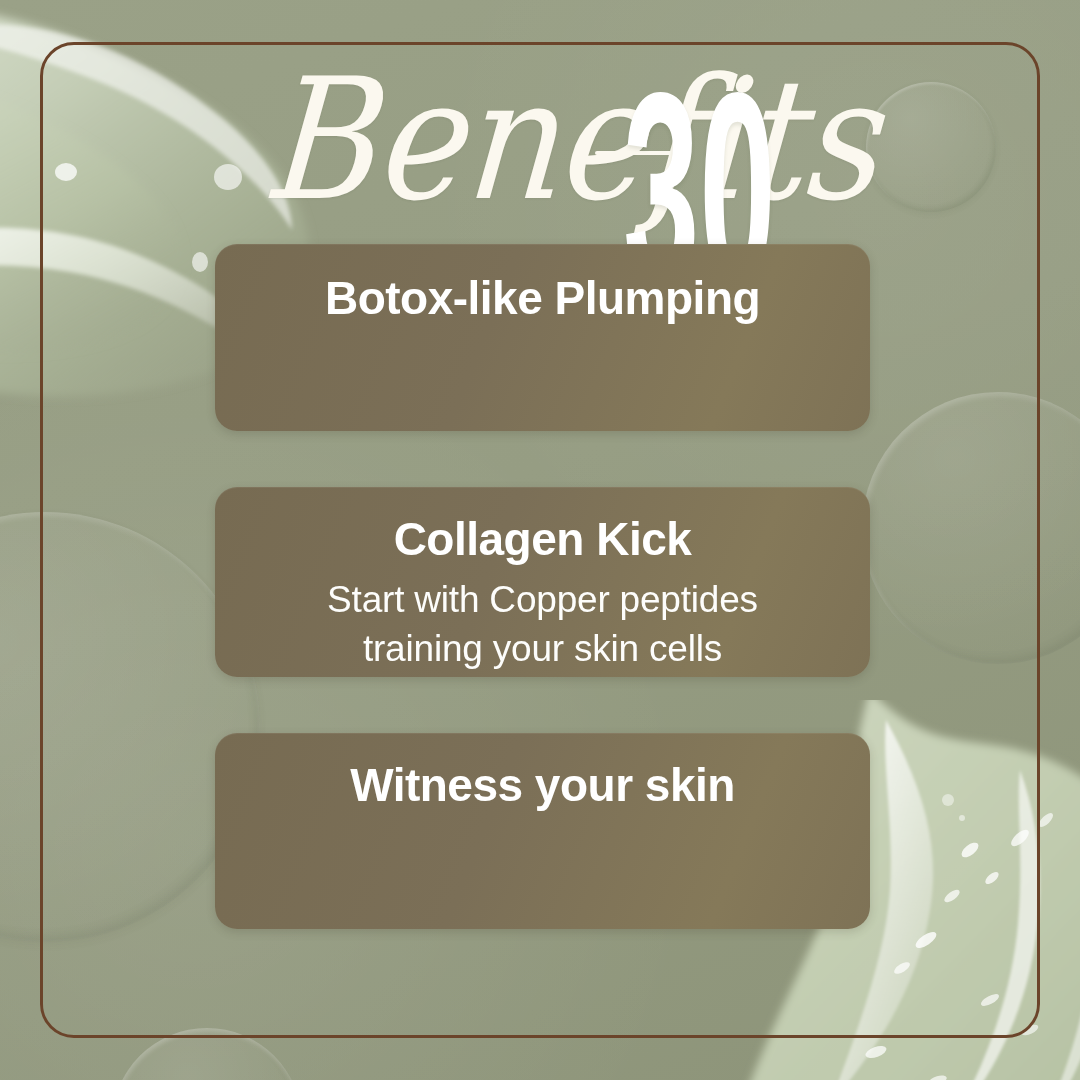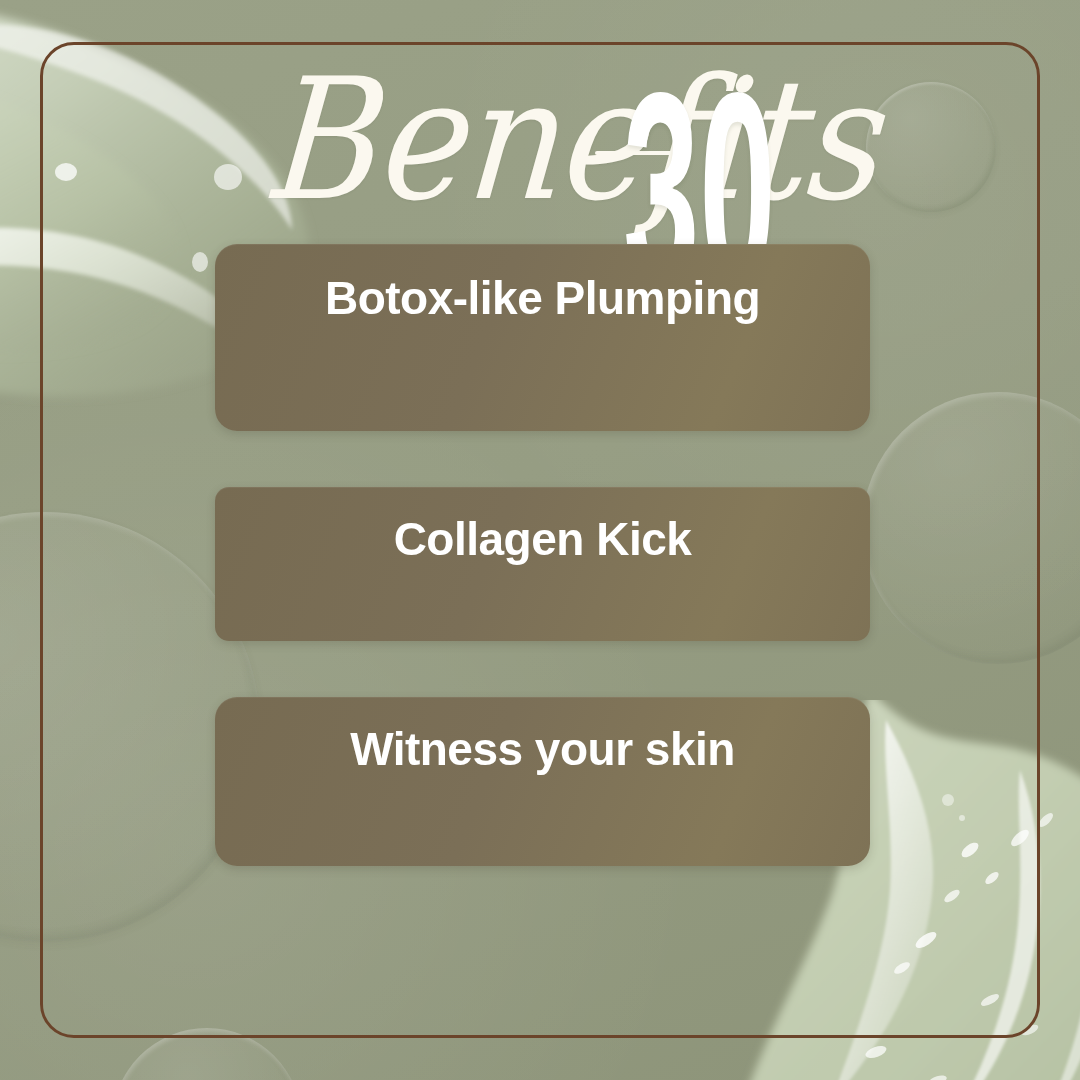--- a/index.html
+++ b/index.html
@@ -131,22 +131,22 @@
     border-radius: 22px;
     box-sizing: border-box;
     padding: 22px 30px 26px;
     margin-bottom: 56px;
     text-align: center;
     background: linear-gradient(112deg, #776b52 0%, #7b6f57 42%, #857959 78%, #7e7256 100%);
     box-shadow: 0 3px 10px rgba(55,48,32,0.18), inset 0 1px 1px rgba(255,255,255,0.07);
     color: #ffffff;
   }
   .card-1 { height: 187px; }
-  .card-2 { height: 154px; border-radius: 14px; }
-  .card-3 { height: 169px; margin-bottom: 8px; }
+  .card-2 { height: 190px; }
+  .card-3 { height: 196px; margin-bottom: 8px; }
 
   .card-title {
     font-family: "Liberation Sans", sans-serif;
     font-weight: 700;
     font-size: 46px;
     line-height: 1.08;
     letter-spacing: -0.5px;
     margin: 6px 0 10px;
     color: #ffffff;
   }
@@ -256,20 +256,22 @@
   </div>
 
   <div id="cards">
 
     <div class="card card-1">
       <div class="card-title">Botox-like Plumping</div>
     </div>
 
     <div class="card card-2">
       <div class="card-title">Collagen Kick</div>
+      <div class="card-desc">Start with Copper peptides
+training your skin cells</div>
     </div>
 
     <div class="card card-3">
       <div class="card-title">Witness your skin</div>
     </div>
 
   </div>
 </div>
 
 </body></html>

